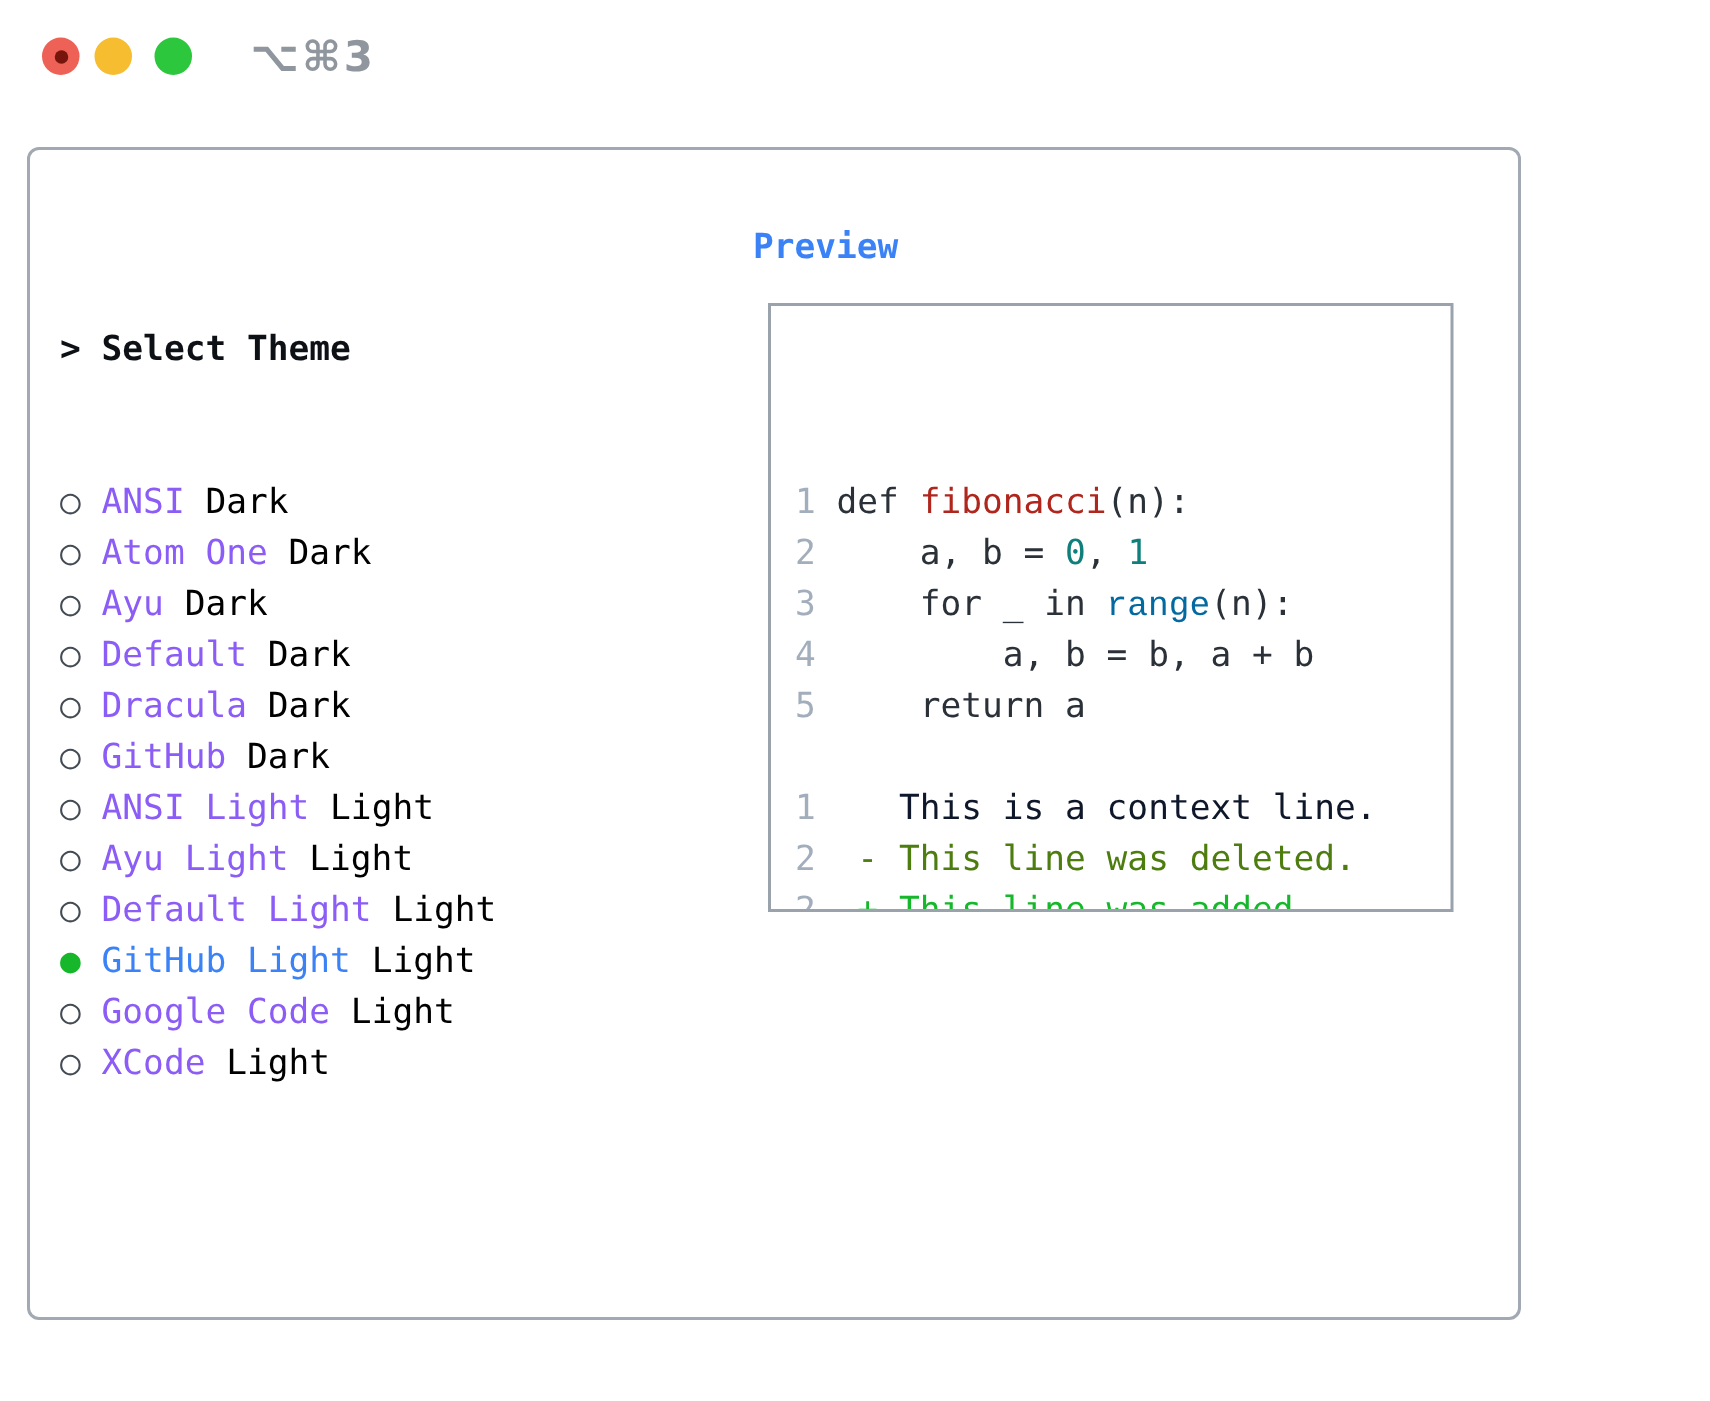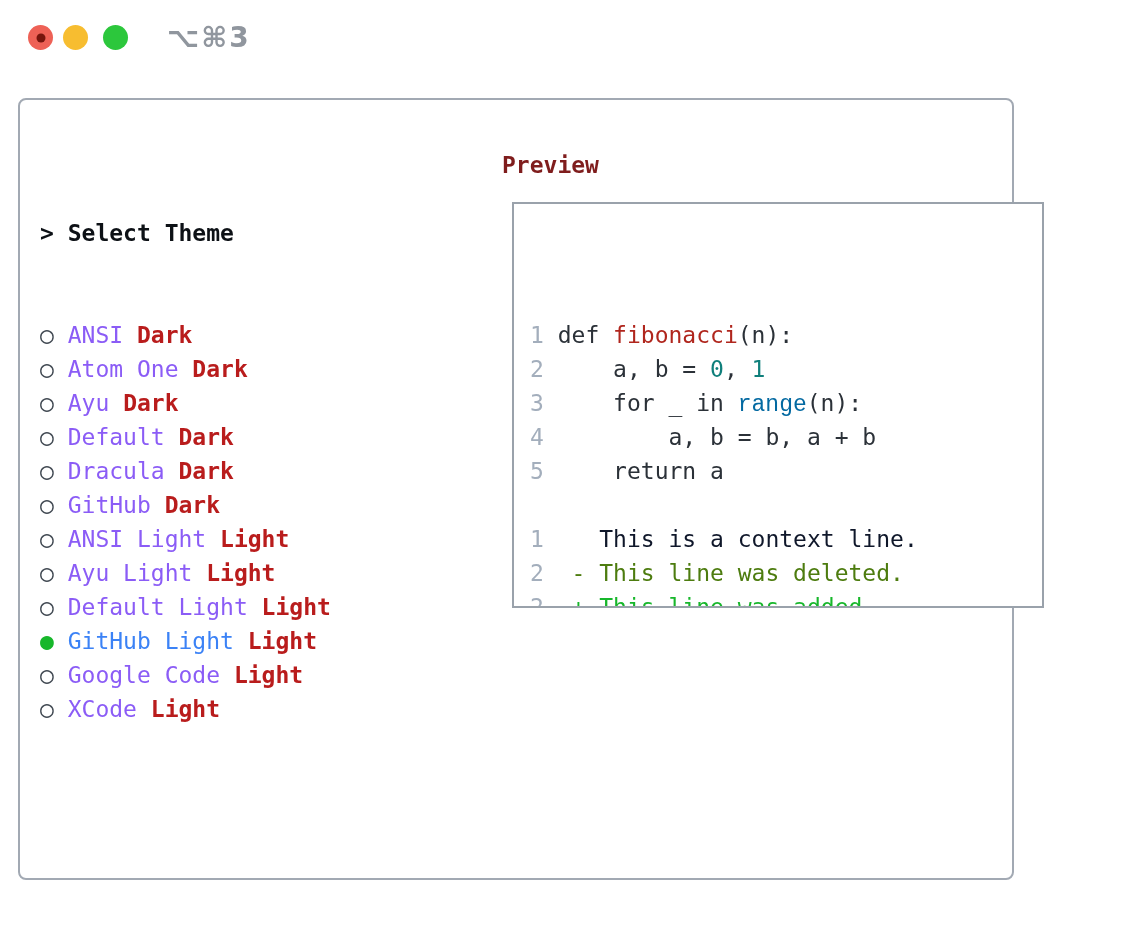--- a/index.html
+++ b/index.html
@@ -25,27 +25,27 @@
   
   .left-col { position:absolute; left:20px; top:48px; font-size:23px; line-height:34px;
               white-space:pre; color:#2b3138; }
   .row { height:34px; }
   .hdr { font-weight:700; color:#0d1116; }
   .prompt { font-weight:700; color:#0d1116; }
   .bullet { color:#434b54; }
   .bullet.sel { color:#17b72b; }
   .item-name { color:#8b5cf6; }
   .item-name.sel { color:#3b82f6; }
-  .variant { color:#b91c1c;font-weight:bold; }
+  .variant { color:#000000; }
   .apply-hdr { color:#14181d; }
 
   
   .preview-hdr { position:absolute; left:482px; top:48px; height:34px; line-height:34px;
-                 font-size:23px; font-weight:700; color:#7f1d1d; }
-  .preview-box { position:absolute; left:492px; top:102px; width:532px; height:406px;
+                 font-size:23px; font-weight:700; color:#3b82f6; }
+  .preview-box { position:absolute; left:492px; top:102px; width:457px; height:406px;
                  border:2px solid #9aa2ab; background:#fff; padding:46px 0 0 16px;
                  font-size:23px; line-height:34px; white-space:pre; overflow:hidden; }
   .lnum { color:#a3aebc; }
   .tok-text    { color:#2b3138; }
   .tok-func    { color:#b0261d; }
   .tok-num     { color:#0f7f7b; }
   .tok-builtin { color:#0369a1;font-family:Liberation Mono, monospace; }
   .tok-context { color:#0f172a; }
   .tok-deleted { color:#4d7c0f; }
   .tok-added   { color:#17b72b; }

